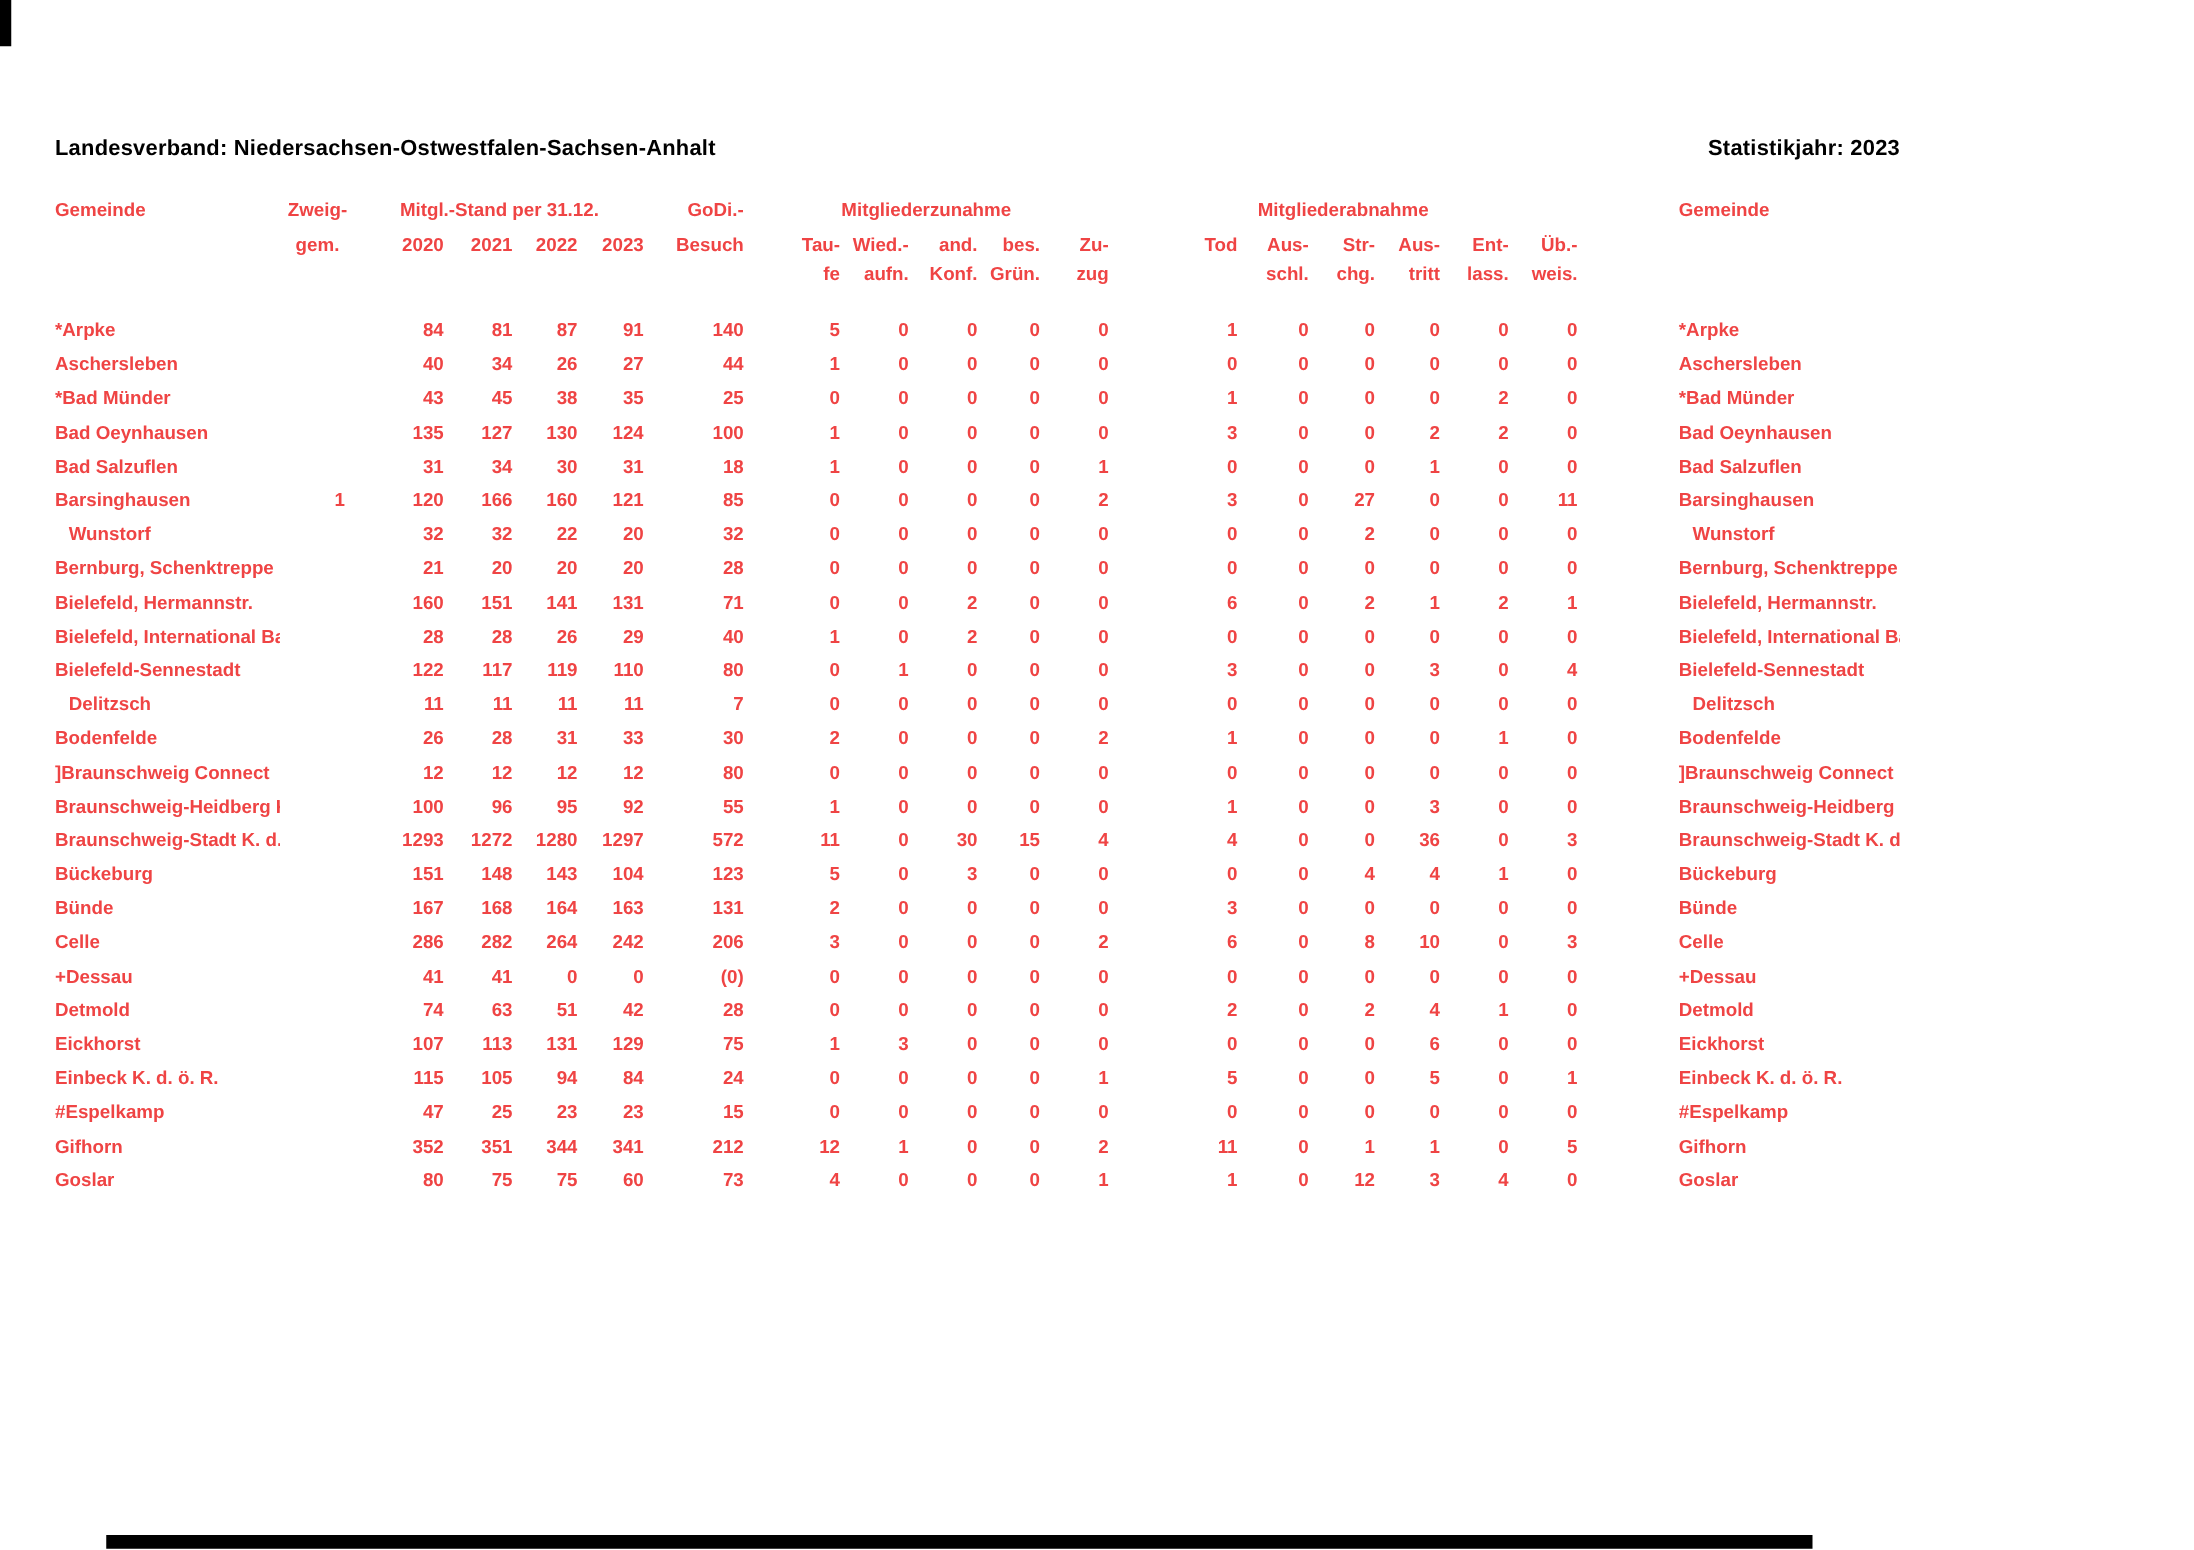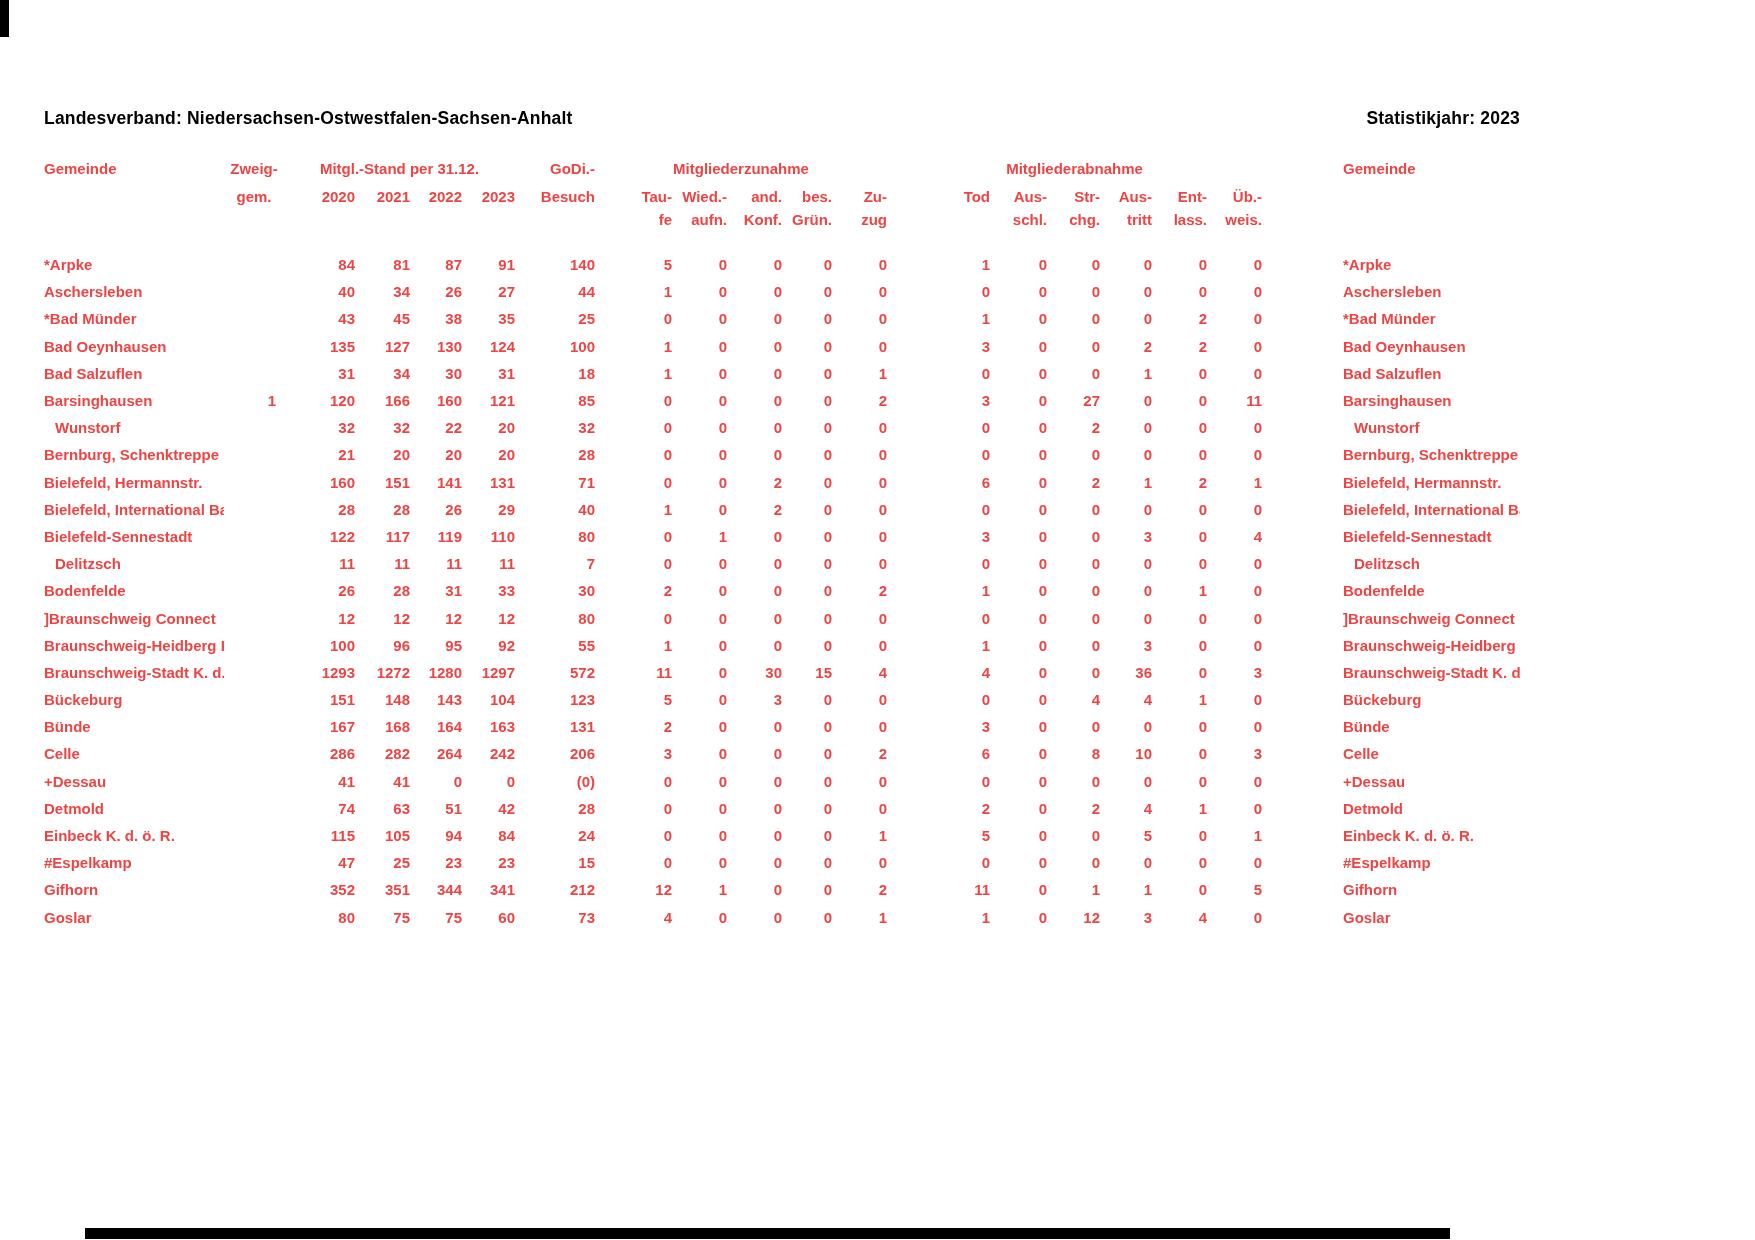--- a/index.html
+++ b/index.html
@@ -571,20 +571,41 @@
           <td>0</td>
           <td>2</td>
           <td>0</td>
           <td>2</td>
           <td>4</td>
           <td>1</td>
           <td>0</td>
           <td>Detmold</td>
         </tr>
         <tr>
+          <td>Eickhorst</td>
+          <td></td>
+          <td>107</td>
+          <td>113</td>
+          <td>131</td>
+          <td>129</td>
+          <td>75</td>
+          <td>1</td>
+          <td>3</td>
+          <td>0</td>
+          <td>0</td>
+          <td>0</td>
+          <td>0</td>
+          <td>0</td>
+          <td>0</td>
+          <td>6</td>
+          <td>0</td>
+          <td>0</td>
+          <td>Eickhorst</td>
+        </tr>
+        <tr>
           <td>Einbeck K. d. ö. R.</td>
           <td></td>
           <td>115</td>
           <td>105</td>
           <td>94</td>
           <td>84</td>
           <td>24</td>
           <td>0</td>
           <td>0</td>
           <td>0</td>

